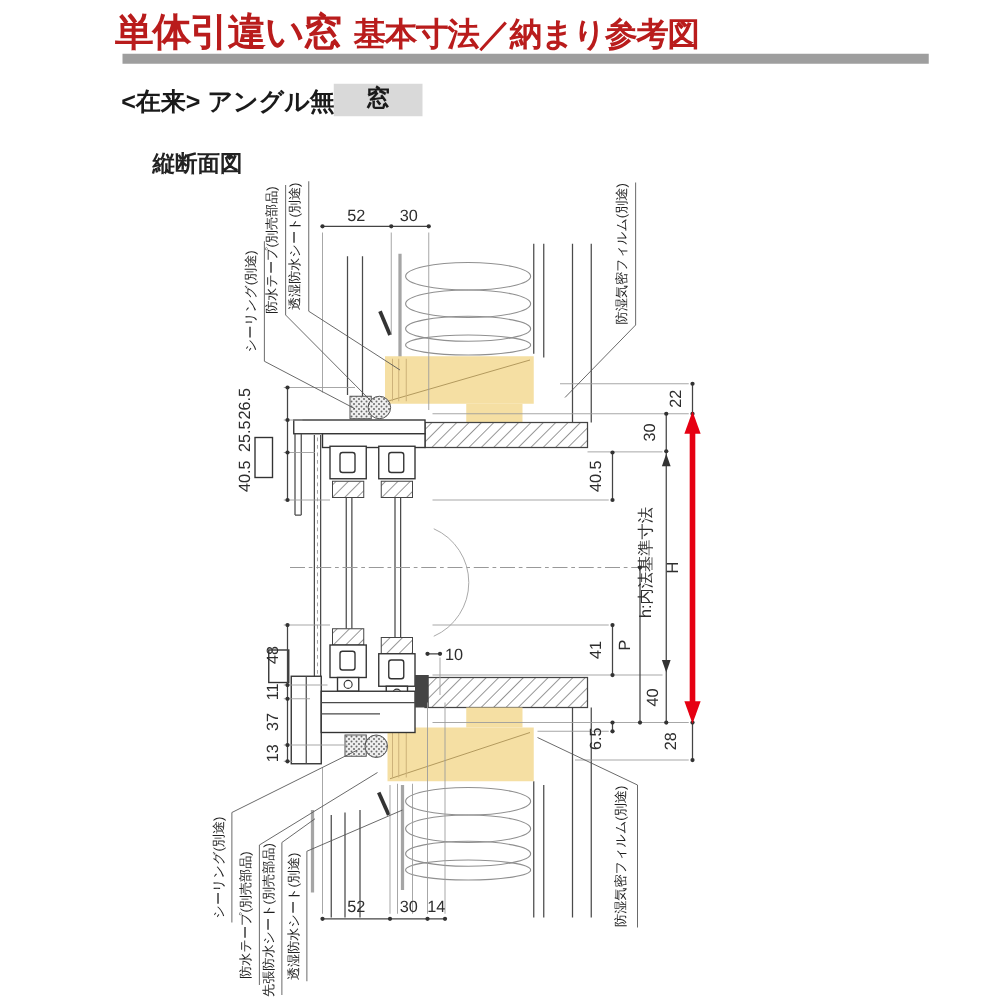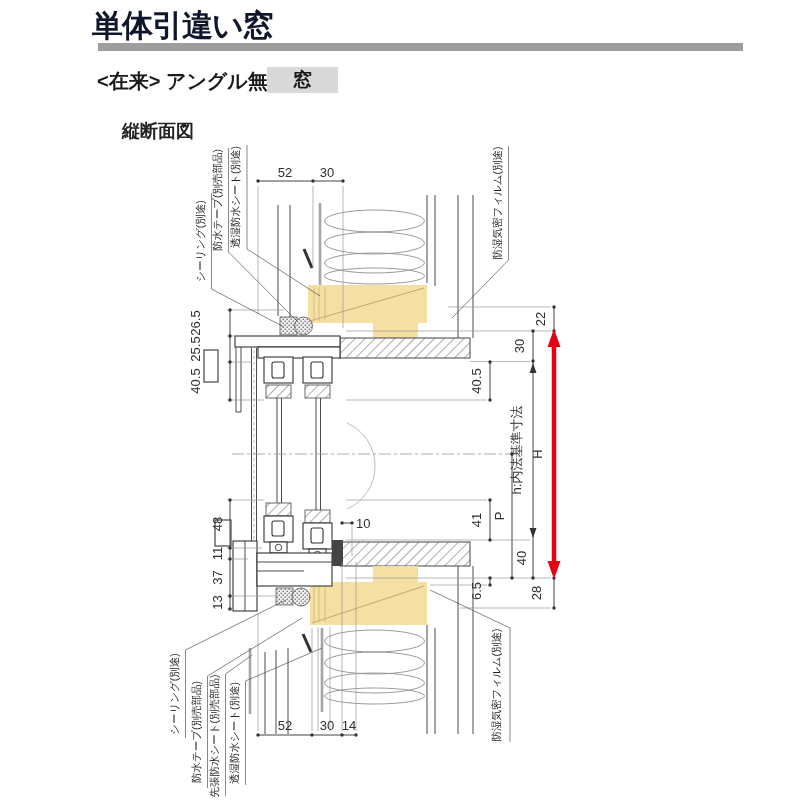--- a/index.html
+++ b/index.html
@@ -1,18 +1,18 @@
 <!DOCTYPE html>
 <html><head>
 <meta charset="utf-8">
 <style>
   html,body{margin:0;padding:0;background:#fff;}
   .page{position:relative;width:800px;height:800px;background:#fff;overflow:hidden;
         font-family:"Liberation Sans","DejaVu Sans",sans-serif;}
-  .title-row{position:absolute;left:92px;top:5px;display:flex;align-items:baseline;gap:10px;color:#0f172a;}
+  .title-row{position:absolute;left:92px;top:5px;display:flex;align-items:baseline;gap:10px;color:#b91c1c;}
   .t-main{font-size:31px;font-weight:900;letter-spacing:-1px;}
   .t-sub{font-size:26px;font-weight:800;letter-spacing:-1px;}
   .rule-bar{position:absolute;left:98px;top:43px;width:645px;height:8px;background:#9E9E9E;}
   .spec-prefix{position:absolute;left:97px;top:68px;font-size:20px;font-weight:700;color:#1a1a1a;}
   .spec-tag{position:absolute;left:267px;top:67px;width:71px;height:26px;line-height:26px;
             text-align:center;background:#D9D9D9;font-size:19px;font-weight:700;color:#1a1a1a;}
   .view-label{position:absolute;left:122px;top:119px;font-size:18px;font-weight:700;color:#222;}
   svg{position:absolute;left:0;top:0;}
   .s1{stroke:#4a4a4a;stroke-width:1;fill:none;}
   .s2{stroke:#333;stroke-width:1.1;fill:#fff;}
@@ -27,20 +27,21 @@
   .calltxt{font-size:10.5px;fill:#1f1f1f;font-family:"Liberation Sans","DejaVu Sans",sans-serif;}
   .leader{stroke:#555;stroke-width:0.7;fill:none;}
 </style>
 </head>
 <body>
 
 <div class="page">
 
   <div class="title-row">
     <span class="t-main">単体引違い窓</span>
+    <span class="t-sub">基本寸法／納まり参考図</span>
   </div>
   <div class="rule-bar"></div>
   <div class="spec-prefix">&lt;在来&gt; アングル無</div>
   <div class="spec-tag">窓</div>
   <div class="view-label">縦断面図</div>
 
   <svg width="800" height="800" viewBox="0 0 800 800">
     <defs>
       <pattern id="hatch" width="7" height="7" patternUnits="userSpaceOnUse" patternTransform="rotate(45)">
         <rect width="7" height="7" fill="#ffffff"></rect>

